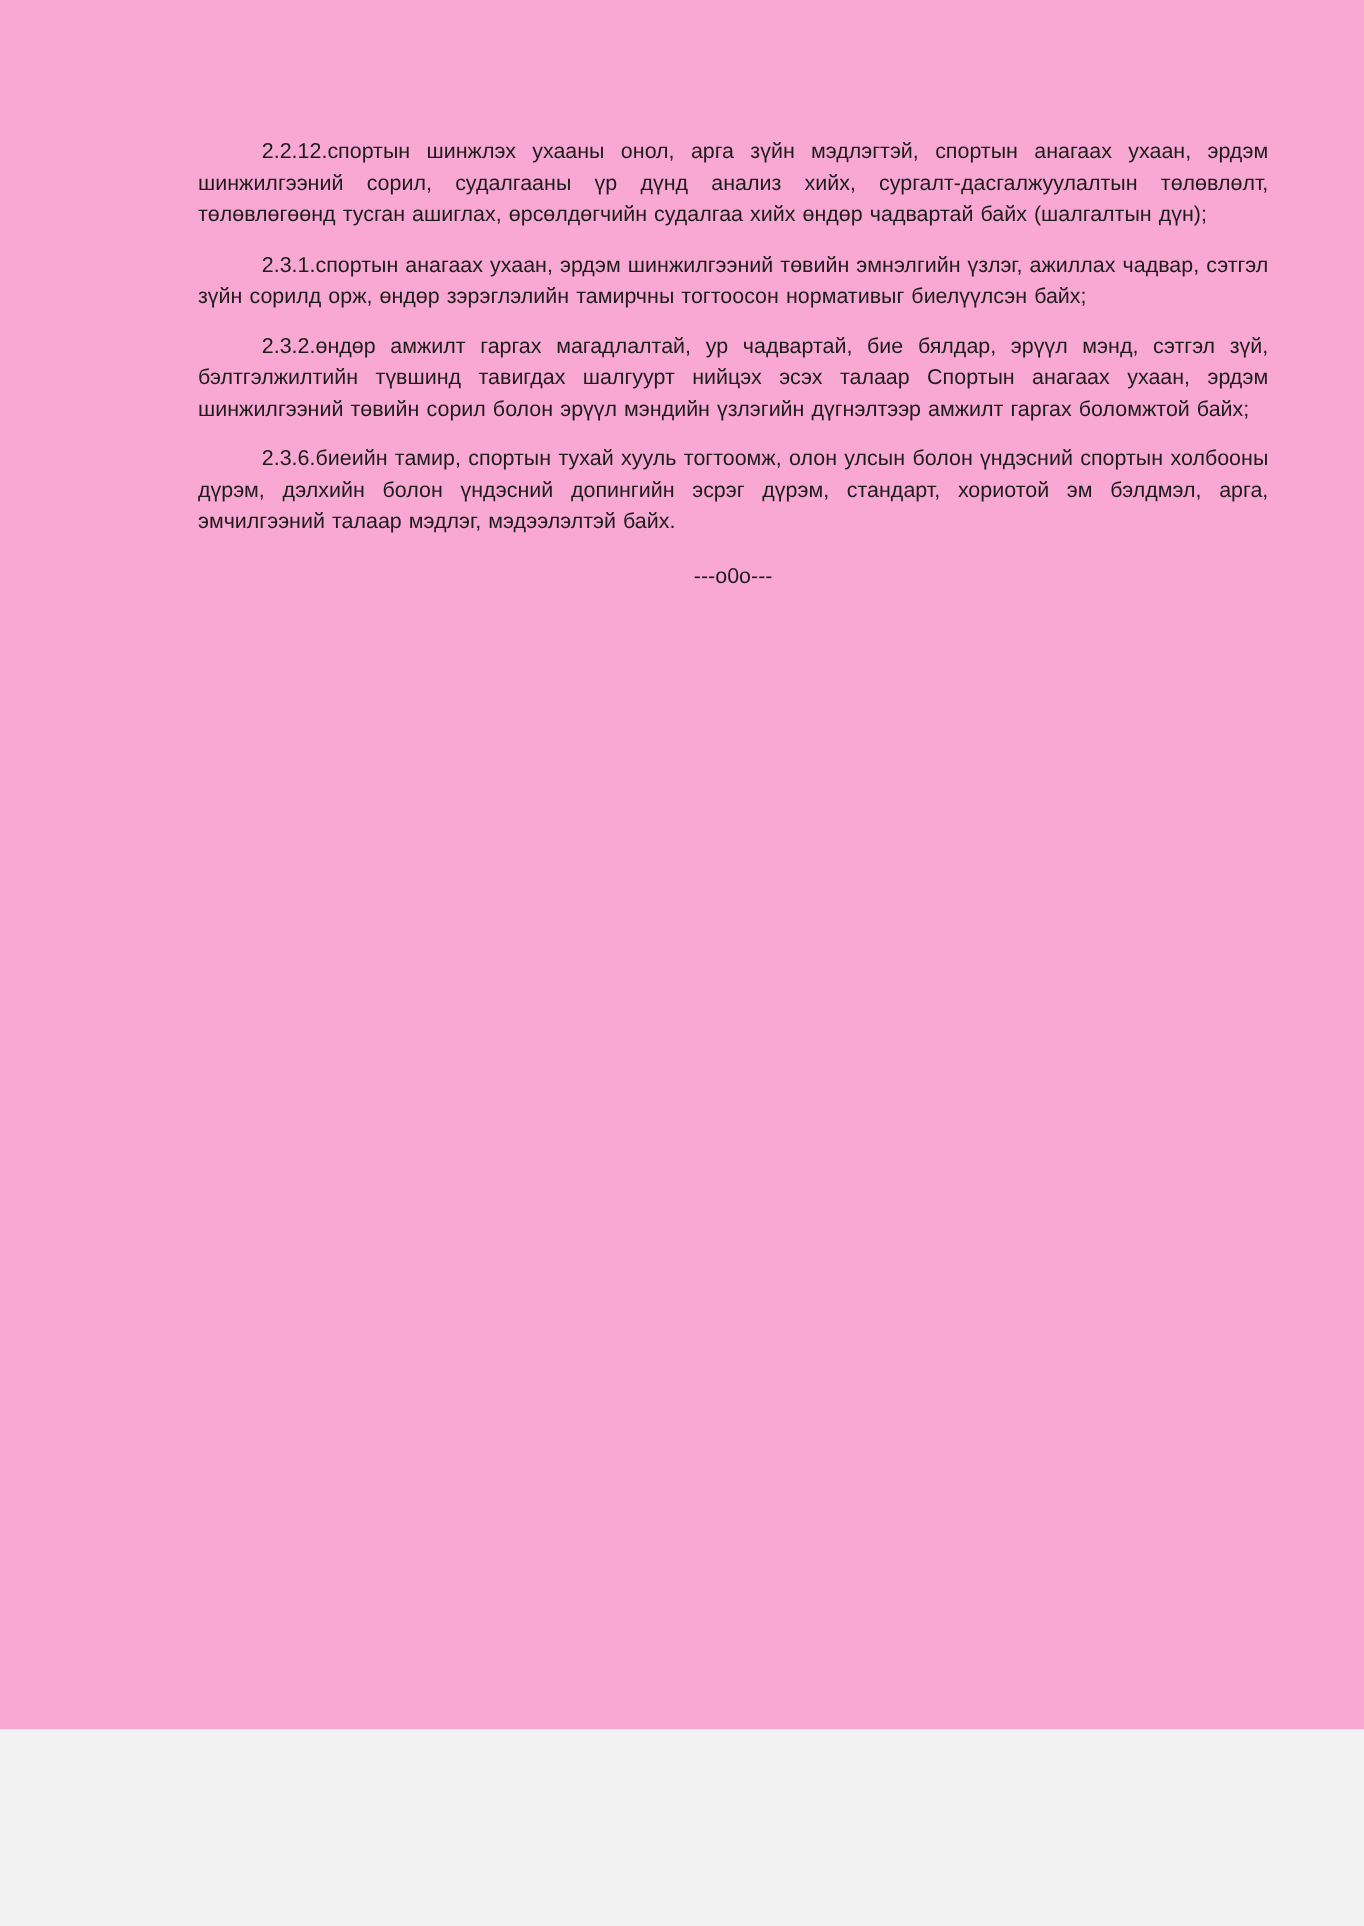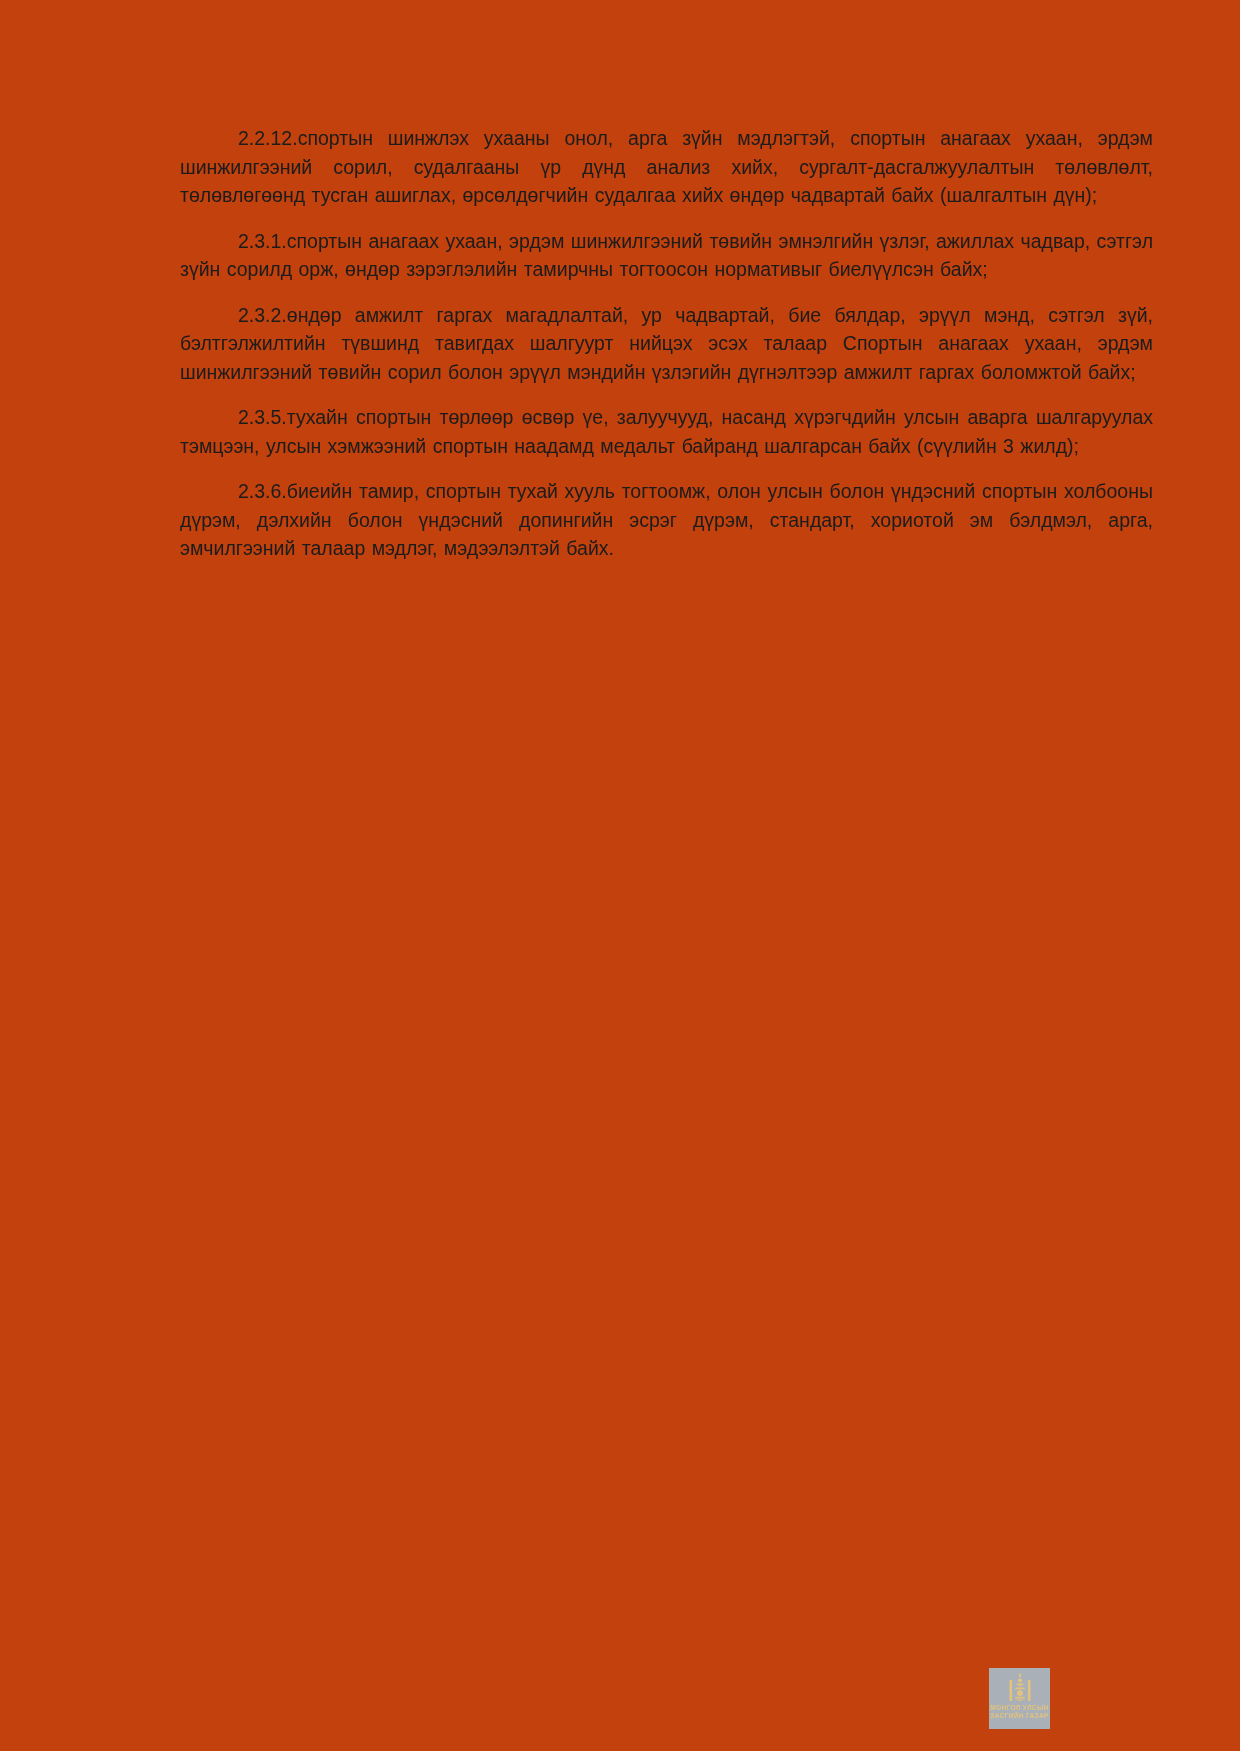--- a/index.html
+++ b/index.html
@@ -8,22 +8,22 @@
   }
   body {
     width: 1240px;
     height: 1751px;
     background: #f2f2f2;
     font-family: "Liberation Sans", sans-serif;
   }
   .page {
     position: relative;
     width: 1240px;
-    height: 1751px;
-    background: #c2410c;
+    height: 1572px;
+    background: #f9a8d4;
     overflow: hidden;
   }
   .content {
     position: absolute;
     left: 180px;
     top: 124px;
     width: 973px;
     color: #1c1c1c;
     font-size: 19.5px;
     line-height: 28.5px;
@@ -75,22 +75,22 @@
   }
 </style>
 </head>
 <body>
 
 <div class="page">
   <div class="content">
     <p>2.2.12.спортын шинжлэх ухааны онол, арга зүйн мэдлэгтэй, спортын анагаах ухаан, эрдэм шинжилгээний сорил, судалгааны үр дүнд анализ хийх, сургалт-дасгалжуулалтын төлөвлөлт, төлөвлөгөөнд тусган ашиглах, өрсөлдөгчийн судалгаа хийх өндөр чадвартай байх (шалгалтын дүн);</p>
     <p>2.3.1.спортын анагаах ухаан, эрдэм шинжилгээний төвийн эмнэлгийн үзлэг, ажиллах чадвар, сэтгэл зүйн сорилд орж, өндөр зэрэглэлийн тамирчны тогтоосон нормативыг биелүүлсэн байх;</p>
     <p>2.3.2.өндөр амжилт гаргах магадлалтай, ур чадвартай, бие бялдар, эрүүл мэнд, сэтгэл зүй, бэлтгэлжилтийн түвшинд тавигдах шалгуурт нийцэх эсэх талаар Спортын анагаах ухаан, эрдэм шинжилгээний төвийн сорил болон эрүүл мэндийн үзлэгийн дүгнэлтээр амжилт гаргах боломжтой байх;</p>
-    <p>2.3.5.тухайн спортын төрлөөр өсвөр үе, залуучууд, насанд хүрэгчдийн улсын аварга шалгаруулах тэмцээн, улсын хэмжээний спортын наадамд медальт байранд шалгарсан байх (сүүлийн 3 жилд);</p>
     <p>2.3.6.биеийн тамир, спортын тухай хууль тогтоомж, олон улсын болон үндэсний спортын холбооны дүрэм, дэлхийн болон үндэсний допингийн эсрэг дүрэм, стандарт, хориотой эм бэлдмэл, арга, эмчилгээний талаар мэдлэг, мэдээлэлтэй байх.</p>
+    <p class="terminator">---о0о---</p>
   </div>
 
   <div class="gov-logo">
     <svg class="soyombo" width="24" height="28" viewBox="0 0 24 28" xmlns="http://www.w3.org/2000/svg">
       <g fill="#e2c27d">
         <rect x="1.5" y="7" width="2.6" height="21"></rect>
         <rect x="19.9" y="7" width="2.6" height="21"></rect>
         <path d="M12 0 q2.2 2.8 0 5 q-2.2 -2.2 0 -5 Z"></path>
         <circle cx="12" cy="7.6" r="2.1"></circle>
         <polygon points="7.2,10.6 16.8,10.6 12,13.4"></polygon>

